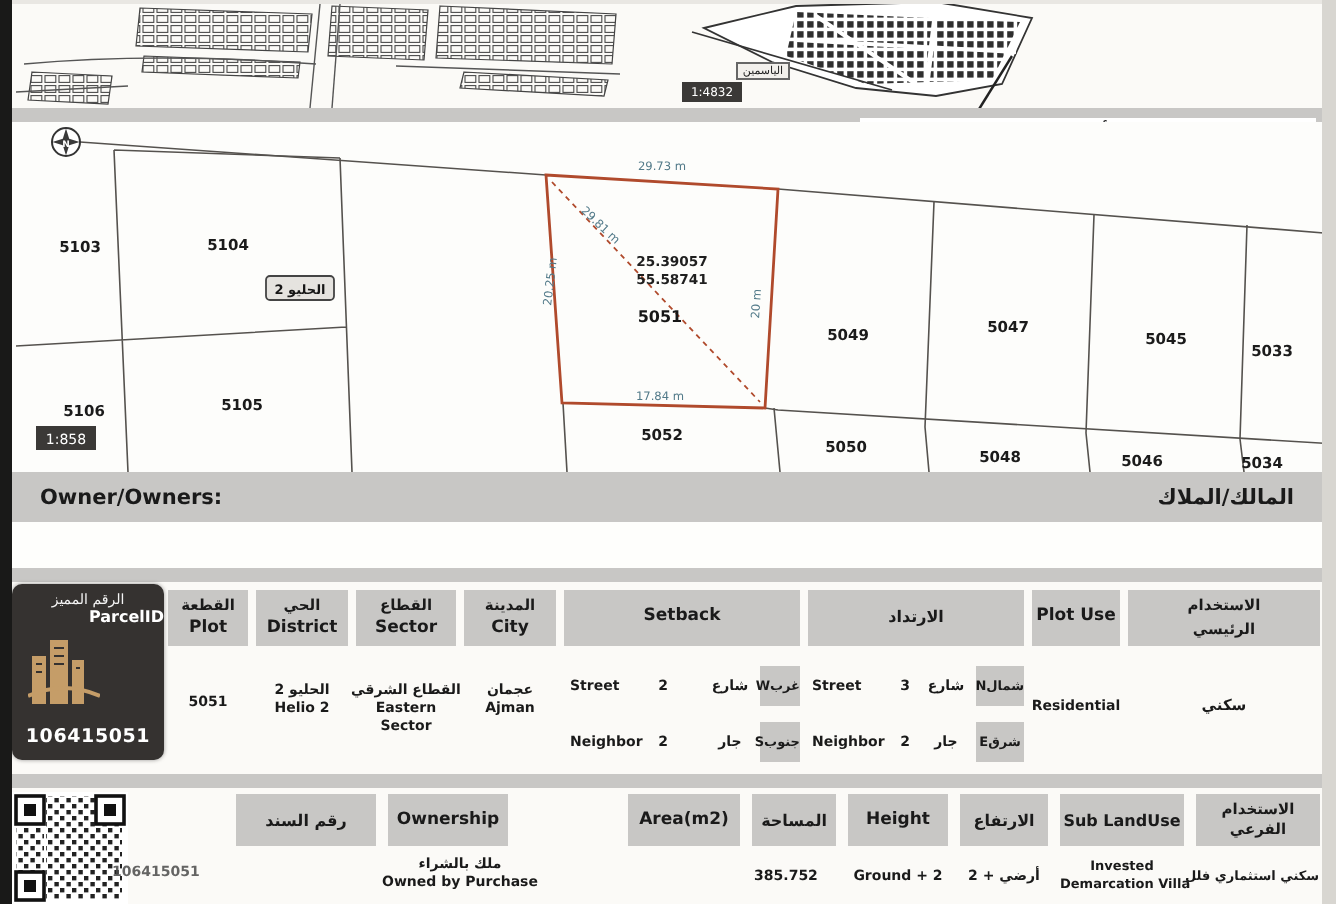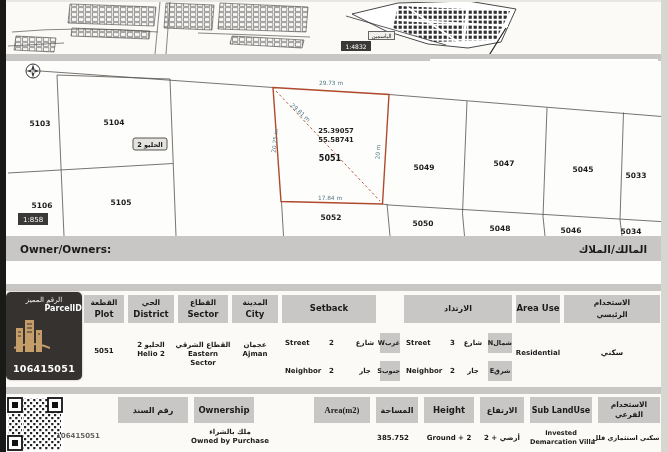--- a/index.html
+++ b/index.html
@@ -164,28 +164,28 @@
     <div class="en">District</div>
   </div>
   <div class="th" style="left:178px;top:295px;width:50px;">
     <div class="ar">القطاع</div>
     <div class="en">Sector</div>
   </div>
   <div class="th" style="left:232px;top:295px;width:46px;">
     <div class="ar">المدينة</div>
     <div class="en">City</div>
   </div>
-  <div class="th" style="left:282px;top:295px;width:94px;">
+  <div class="th" style="left:282px;top:295px;width:118px;">
     <div class="en" style="line-height:23px;">Setback</div>
   </div>
   <div class="th" style="left:404px;top:295px;width:108px;">
     <div class="ar" style="line-height:23px;font-size:8px;">الارتداد</div>
   </div>
   <div class="th" style="left:516px;top:295px;width:44px;">
-    <div class="en" style="line-height:23px;">Area Use</div>
+    <div class="en" style="line-height:23px;">Plot Use</div>
   </div>
   <div class="th" style="left:564px;top:295px;width:96px;">
     <div class="ar">الاستخدام</div>
     <div class="ar">الرئيسي</div>
   </div>
 
   <div class="tv" style="left:84px;top:347px;width:40px;">
     <div class="en">5051</div>
   </div>
   <div class="tv" style="left:128px;top:341px;width:46px;">
@@ -261,21 +261,21 @@
       <rect x="1" y="20" width="7" height="7" fill="#fff" stroke="#111" stroke-width="0.9"></rect>
       <rect x="3" y="22" width="3" height="3" fill="#111"></rect>
     </g>
   </svg>
   <div class="abs" style="left:56px;top:432px;width:48px;font-size:7px;font-weight:700;color:#4a4a4a;opacity:.85;">106415051</div>
 
   <div class="abs band" style="left:6px;top:387px;width:655px;height:7px;"></div>
 
   <div class="th2" style="left:118px;top:397px;width:70px;font-size:8px;direction:rtl;">رقم السند</div>
   <div class="th2" style="left:194px;top:397px;width:60px;font-size:8.5px;">Ownership</div>
-  <div class="th2" style="left:314px;top:397px;width:56px;font-size:8.5px;font-family:Liberation Serif, serif;">Area(m2)</div>
+  <div class="th2" style="left:314px;top:397px;width:56px;font-size:8.5px;">Area(m2)</div>
   <div class="th2" style="left:376px;top:397px;width:42px;font-size:8px;direction:rtl;">المساحة</div>
   <div class="th2" style="left:424px;top:397px;width:50px;font-size:8.5px;">Height</div>
   <div class="th2" style="left:480px;top:397px;width:44px;font-size:8px;direction:rtl;">الارتفاع</div>
   <div class="th2" style="left:530px;top:397px;width:62px;font-size:8px;">Sub LandUse</div>
   <div class="th2" style="left:598px;top:397px;width:62px;">
     <div style="font-size:7.5px;direction:rtl;line-height:10px;">الاستخدام</div>
     <div style="font-size:7.5px;direction:rtl;line-height:10px;">الفرعي</div>
   </div>
 
   <div class="tv" style="left:140px;top:428px;width:180px;">

